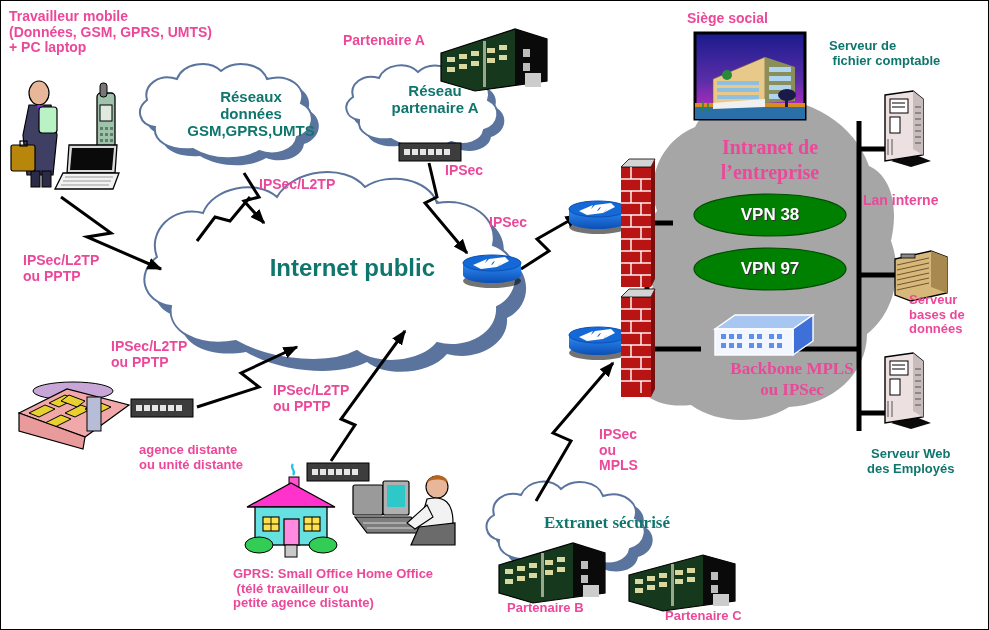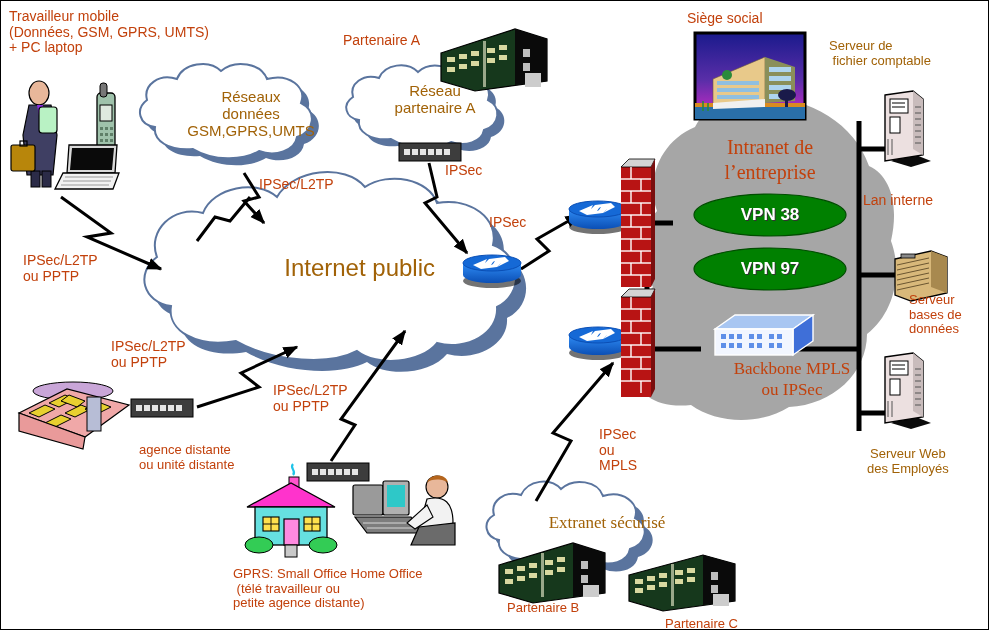--- a/index.html
+++ b/index.html
@@ -1,20 +1,20 @@
 <!DOCTYPE html>
 <html><head>
 <meta charset="utf-8">
 <style>
   html,body{margin:0;padding:0;background:#ffffff;}
   body{font-family:"Liberation Sans",sans-serif;}
   #stage{position:relative;width:989px;height:630px;background:#ffffff;
          border:1px solid #000000;box-sizing:border-box;overflow:hidden;}
-  .lbl{position:absolute;font-weight:normal;color:#c2410c;line-height:1.12;white-space:pre;}
-  .lbl-blue{position:absolute;font-weight:normal;color:#a16207;line-height:1.12;white-space:pre;text-align:center;}
+  .lbl{position:absolute;font-weight:bold;color:#ec4899;line-height:1.12;white-space:pre;}
+  .lbl-blue{position:absolute;font-weight:bold;color:#0f766e;line-height:1.12;white-space:pre;text-align:center;}
   .serif{font-family:"Liberation Serif",serif;}
   .ctr{text-align:center;}
   svg{position:absolute;left:0;top:0;width:989px;height:630px;overflow:visible;}
   .node{position:absolute;}
 </style>
 </head>
 <body>
 
 <div id="stage">
 
@@ -621,21 +621,21 @@
 
   <div class="lbl-blue" style="left:866px;top:446px;font-size:13px;">Serveur Web
 des Employés</div>
 
   <div class="lbl" style="left:232px;top:566px;font-size:13px;">GPRS: Small Office Home Office
  (télé travailleur ou
 petite agence distante)</div>
 
   <div class="lbl" style="left:506px;top:600px;font-size:13px;">Partenaire B</div>
 
-  <div class="lbl" style="left:664px;top:608px;font-size:13px;margin-top:8px;">Partenaire C</div>
+  <div class="lbl" style="left:664px;top:608px;font-size:13px;">Partenaire C</div>
 
   <div class="lbl-blue" style="left:160px;top:88px;width:180px;font-size:15px;">Réseaux
 données
 GSM,GPRS,UMTS</div>
 
   <div class="lbl-blue" style="left:224px;top:254px;width:210px;font-size:24px;text-align:right;">Internet public</div>
 
   <div class="lbl-blue" style="left:366px;top:82px;width:136px;font-size:15px;">Réseau
 partenaire A</div>
 

